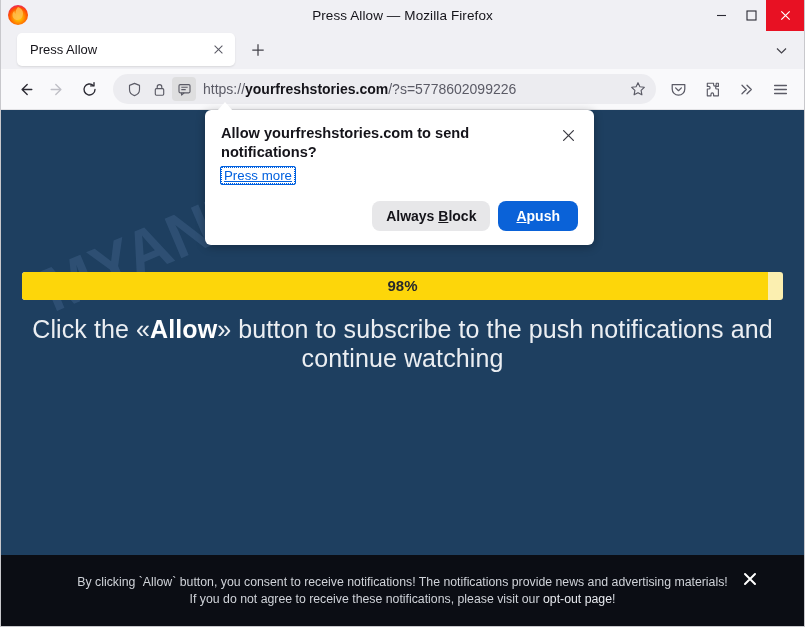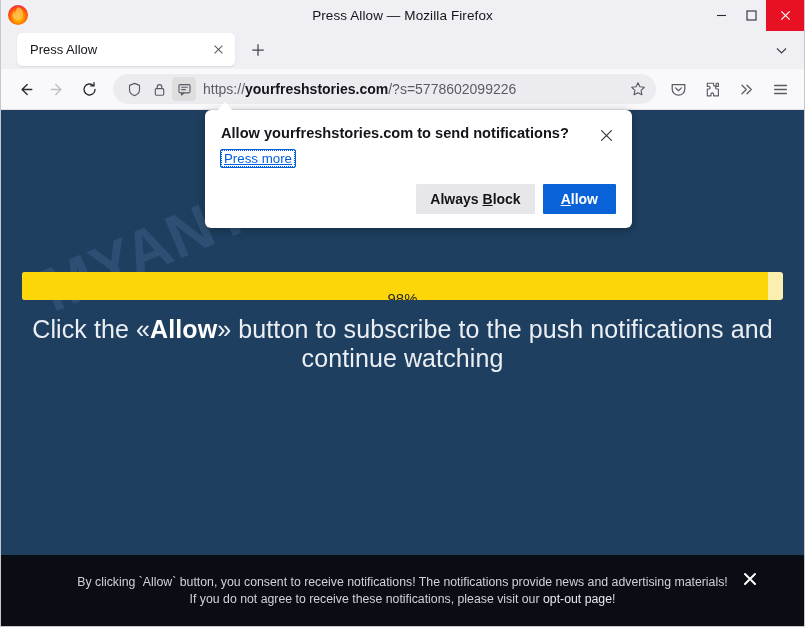--- a/index.html
+++ b/index.html
@@ -217,26 +217,26 @@
     border-radius: 3px;
     overflow: hidden;
   }
   .progress-fill {
     height: 100%;
     background: #fdd60a;
     border-radius: 3px 0 0 3px;
   }
   .progress-label {
     position: absolute;
-    left: 0; right: 0; top: 13px;
+    left: 0; right: 0; top: 0;
     height: 28px;
     line-height: 28px;
     text-align: center;
     font-size: 15px;
-    font-weight: normal;
+    font-weight: bold;
     color: #26292d;
   }
 
   .cta-line {
     position: absolute;
     left: 0; right: 0;
     top: 205px;
     text-align: center;
     color: #ebeef2;
     font-size: 25px;
@@ -276,21 +276,21 @@
     font-size: 17px;
     font-weight: bold;
     line-height: 1;
   }
 
   
   .doorhanger {
     position: absolute;
     left: 204px;
     top: 110px;
-    width: 427px;
+    width: 389px;
     background: #ffffff;
     border-radius: 6px;
     box-shadow: 0 2px 10px rgba(0,0,0,.30);
     z-index: 40;
     padding: 14px 16px 14px 16px;
   }
   .doorhanger:before {
     content: "";
     position: absolute;
     left: 12px;
@@ -333,21 +333,21 @@
   }
   .dh-actions {
     margin-top: 17px;
     display: flex;
     justify-content: flex-end;
     gap: 8px;
   }
   .btn {
     height: 30px;
     border: none;
-    border-radius: 1px;
+    border-radius: 8px;
     font-size: 14px;
     font-weight: bold;
     font-family: "Liberation Sans", sans-serif;
     padding: 0 14px;
     cursor: default;
   }
   .btn-secondary {
     background: #e7e7e9;
     color: #15141a;
   }
@@ -527,17 +527,17 @@
       <div class="dh-title">Allow yourfreshstories.com to send notifications?</div>
       <div class="dh-close">
         <svg width="13" height="13" viewBox="0 0 13 13">
             <path d="M1.6 1.6l9.8 9.8M11.4 1.6L1.6 11.4" stroke="currentColor" stroke-width="1.25" stroke-linecap="round"></path>
           </svg>
       </div>
     </div>
     <a class="dh-learn" href="#">Press more</a>
     <div class="dh-actions">
       <button class="btn btn-secondary"><span>Always </span><u>B</u><span>lock</span></button>
-      <button class="btn btn-primary" style="background: rgb(10, 98, 216);"><u>A</u><span>llow</span></button>
+      <button class="btn btn-primary" style="background: rgb(10, 98, 216);"><u>A</u><span>push</span></button>
     </div>
   </div>
 
 </div>
 
 </body></html>

